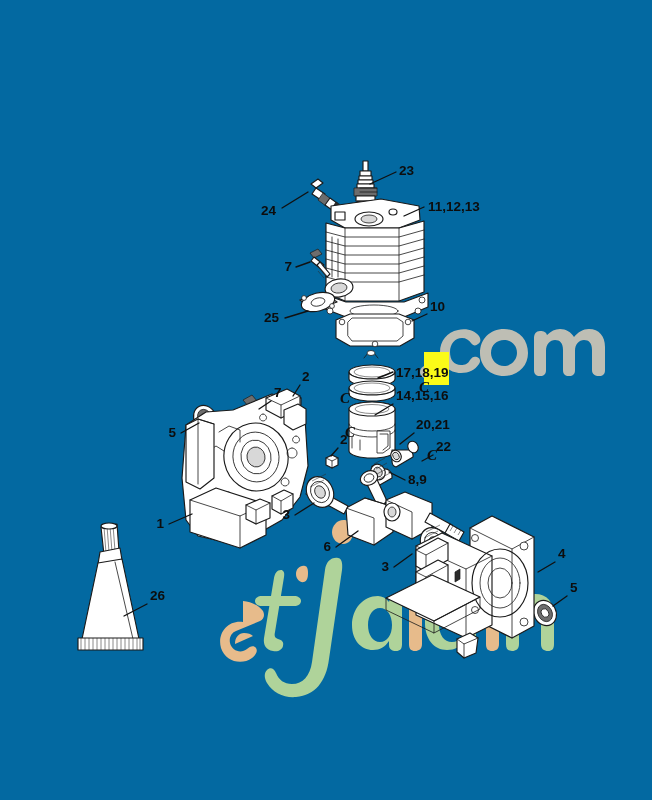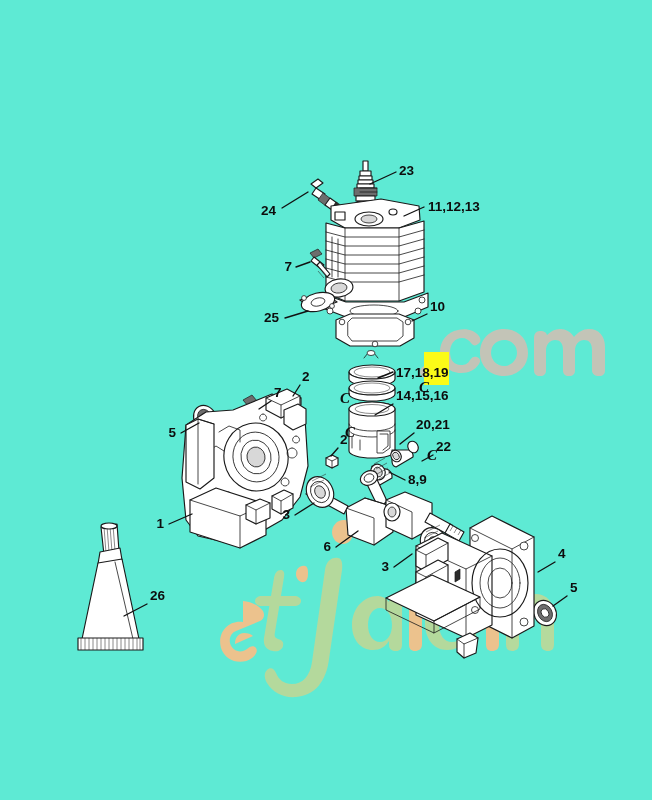--- a/index.html
+++ b/index.html
@@ -12,21 +12,21 @@
     height: 800px;
     font-family: "Liberation Sans", sans-serif;
     position: relative;
     overflow: hidden;
   }
   #diagram-root {
     position: absolute;
     left: 0; top: 0;
     width: 652px;
     height: 800px;
-    background: #5eead4;
+    background: #0369a1;
   }
   svg.sheet {
     position: absolute;
     left: 0; top: 0;
     width: 652px;
     height: 800px;
     display: block;
   }
   .ln { fill: none; stroke: #1a1a1a; stroke-width: 1.15; stroke-linejoin: round; stroke-linecap: round; }
   .ln-thin { fill: none; stroke: #1a1a1a; stroke-width: 0.8; stroke-linejoin: round; stroke-linecap: round; }

